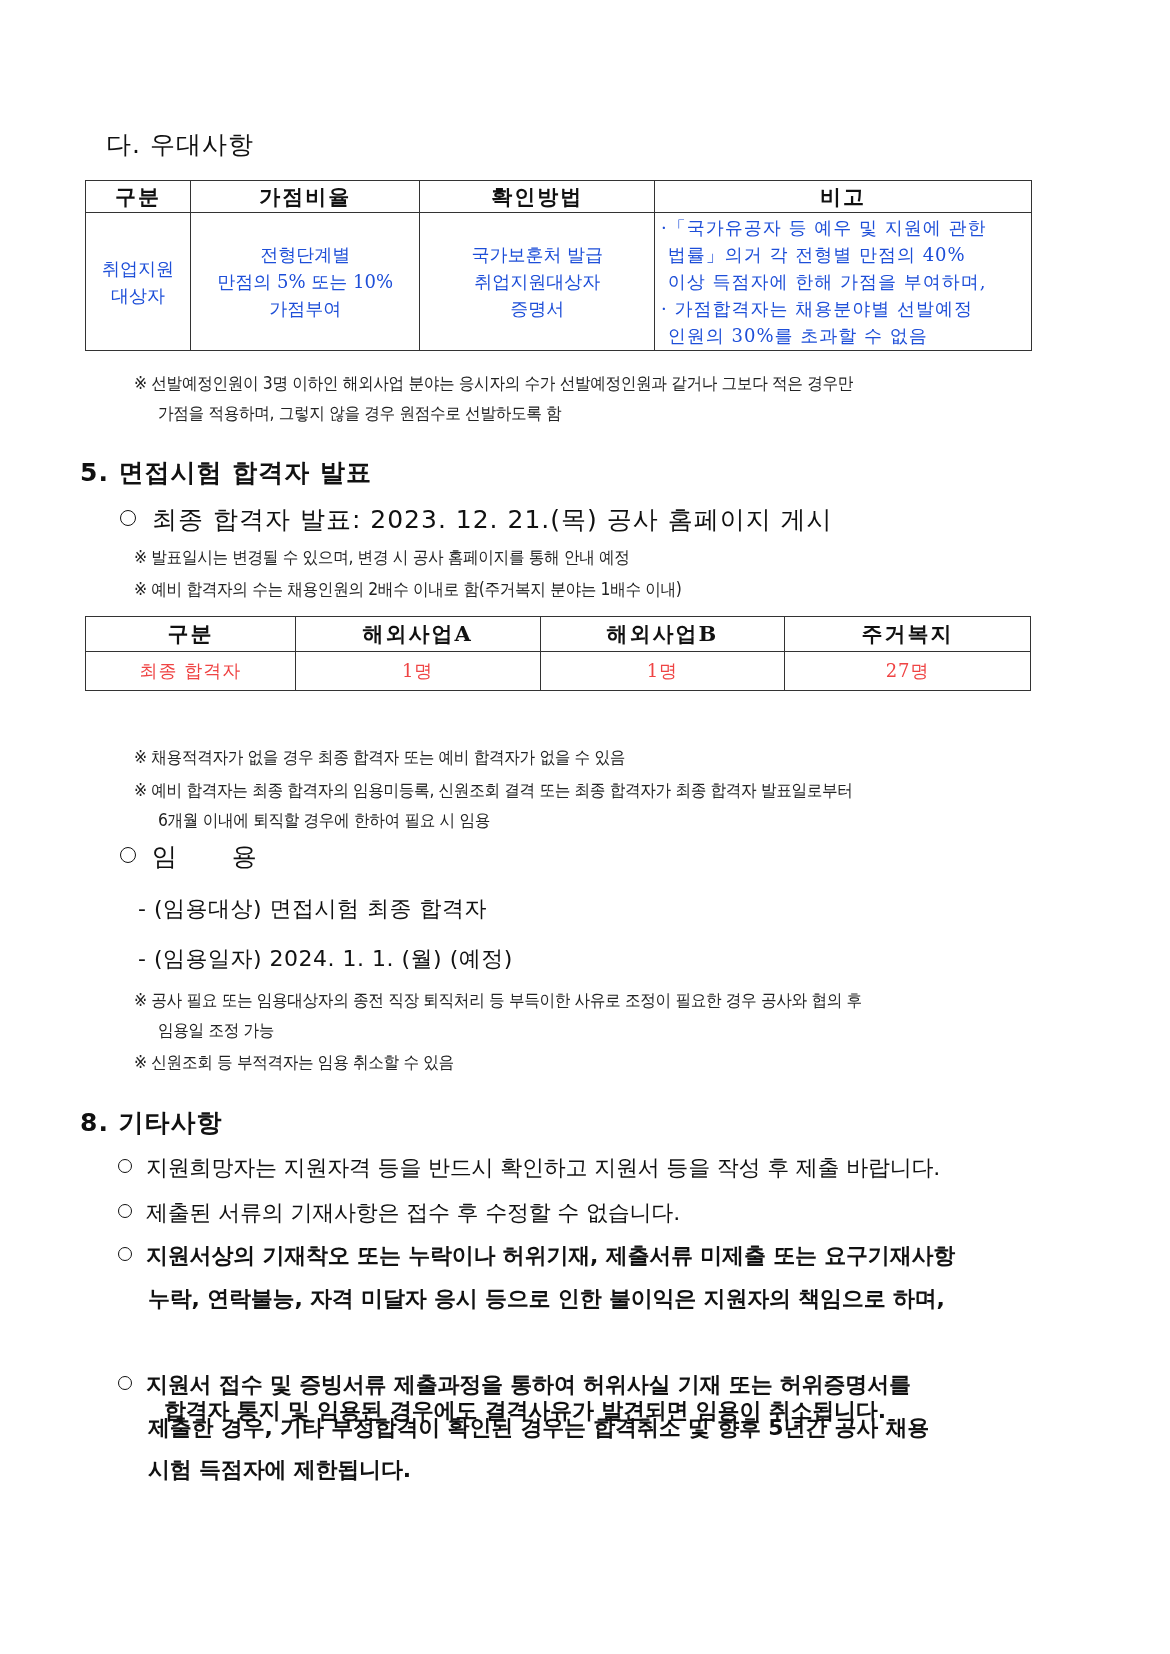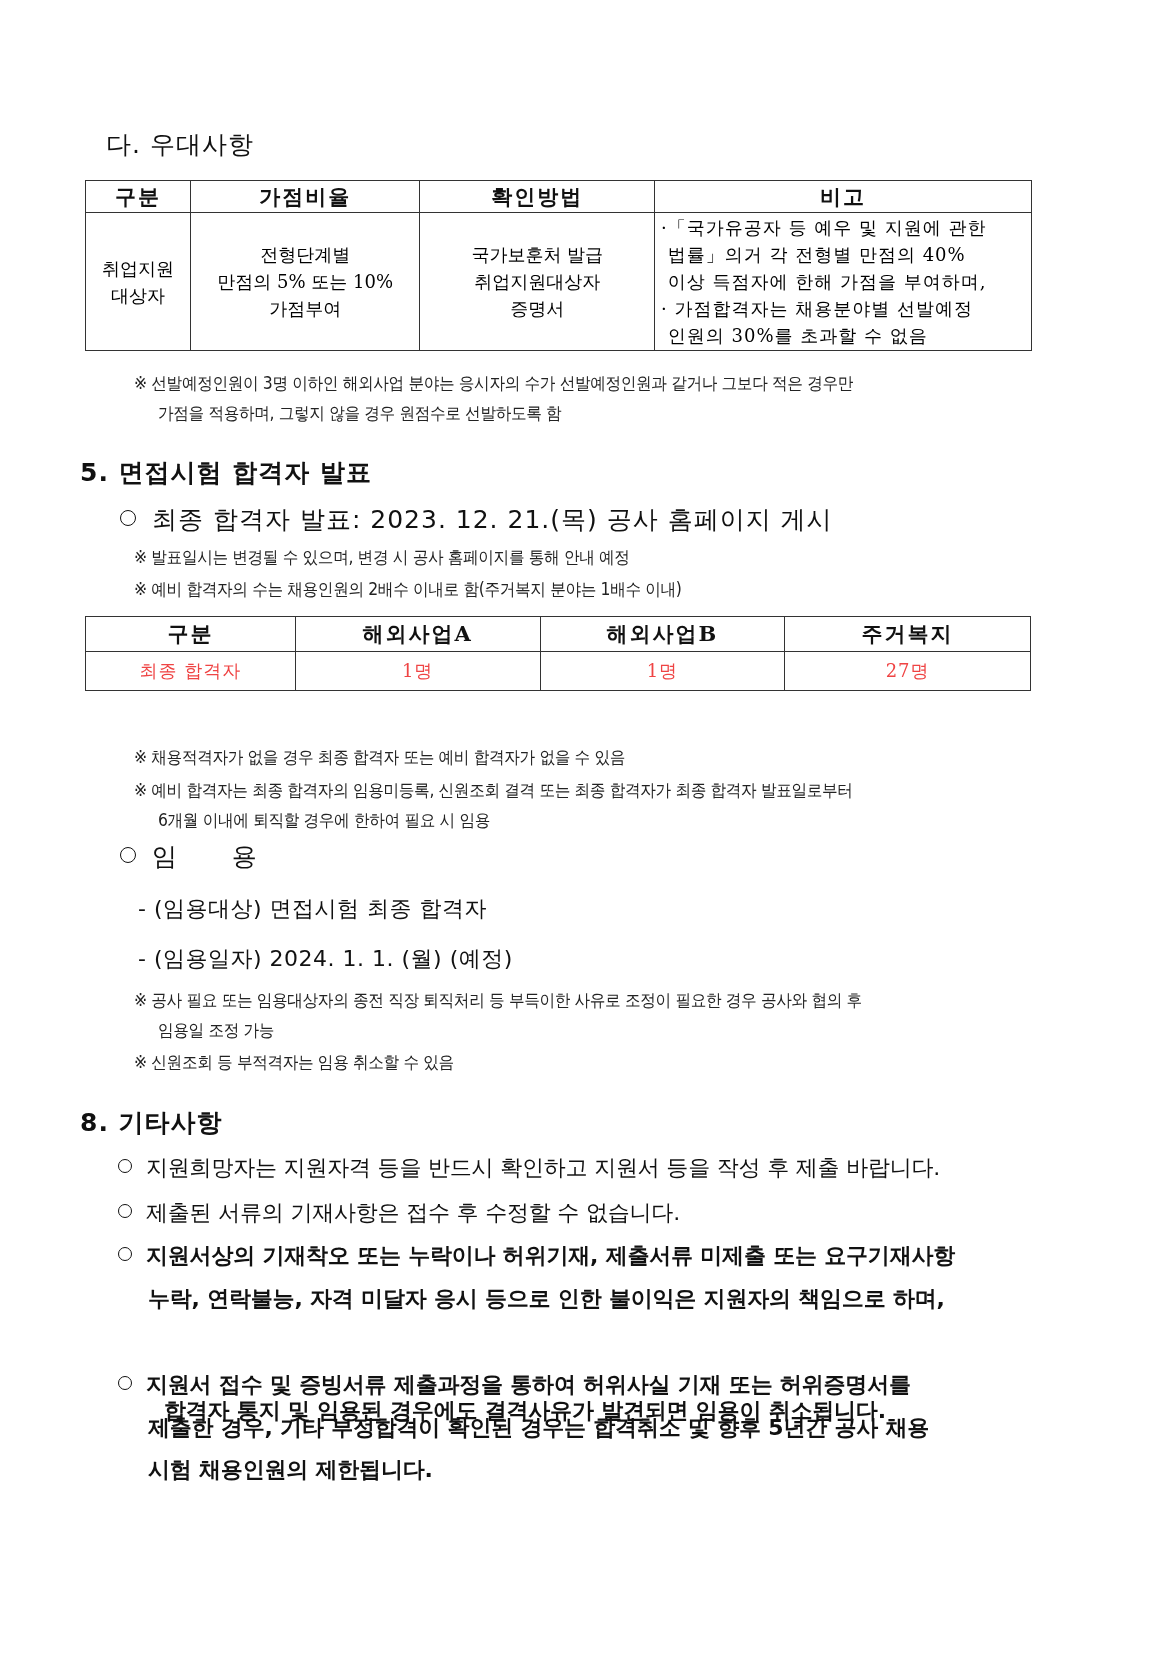--- a/index.html
+++ b/index.html
@@ -9,21 +9,21 @@
   .abs { position: absolute; }
 
   .h-sub { left: 106px; top: 128px; font-size: 25px; letter-spacing: 1px; }
   .h-sec { font-size: 25px; font-weight: bold; letter-spacing: 1px; }
 
   table { border-collapse: collapse; }
   td, th { border: 1.3px solid #333; padding: 0; text-align: center; vertical-align: middle; }
 
   #t1 { left: 85px; top: 180px; width: 947px; }
   #t1 th { height: 31px; font-size: 21px; font-weight: bold; letter-spacing: 2px; }
-  #t1 td { height: 137px; font-size: 18px; line-height: 27px; color: #000000; }
+  #t1 td { height: 137px; font-size: 18px; line-height: 27px; color: #1d4ed8; }
   #t1 td.note { text-align: left; padding-left: 6px; font-size: 18px; line-height: 27px; letter-spacing: 1px; }
 
   .note-line { font-size: 17px; color: #222; letter-spacing: -0.4px; transform: scaleX(0.92); transform-origin: left; white-space: nowrap; }
 
   .bullet { font-size: 24px; letter-spacing: 1px; white-space: nowrap; }
   .circ { display: inline-block; width: 14px; height: 14px; border: 1.6px solid #111; border-radius: 50%; margin-right: 16px; vertical-align: 2px; }
 
   #t2 { left: 85px; top: 616px; width: 946px; }
   #t2 th { height: 34px; font-size: 21px; font-weight: bold; letter-spacing: 2px; }
   #t2 td { height: 38px; font-size: 18px; color: #ef4444; letter-spacing: 1px; }
@@ -140,13 +140,13 @@
 <div class="abs sans body8 bold" style="left:118px; top:1241px;">
   <span class="circ" style="width:12px;height:12px;margin-right:14px;"></span><span>지원서상의 기재착오 또는 누락이나 허위기재, 제출서류 미제출 또는 요구기재사항</span>
 </div>
 <div class="abs sans body8 bold" style="left:148px; top:1284px;">누락, 연락불능, 자격 미달자 응시 등으로 인한 불이익은 지원자의 책임으로 하며,</div>
 <div class="abs sans body8 bold" style="left:148px; top:1396px;margin-left:16px;">합격자 통지 및 임용된 경우에도 결격사유가 발견되면 임용이 취소됩니다.</div>
 
 <div class="abs sans body8 bold" style="left:118px; top:1370px;">
   <span class="circ" style="width:12px;height:12px;margin-right:14px;"></span><span>지원서 접수 및 증빙서류 제출과정을 통하여 허위사실 기재 또는 허위증명서를</span>
 </div>
 <div class="abs sans body8 bold" style="left:148px; top:1413px;">제출한 경우, 기타 부정합격이 확인된 경우는 합격취소 및 향후 5년간 공사 채용</div>
-<div class="abs sans body8 bold" style="left:148px; top:1455px;">시험 채용인원의 제한됩니다.</div>
+<div class="abs sans body8 bold" style="left:148px; top:1455px;">시험 득점자에 제한됩니다.</div>
 
 </body></html>

